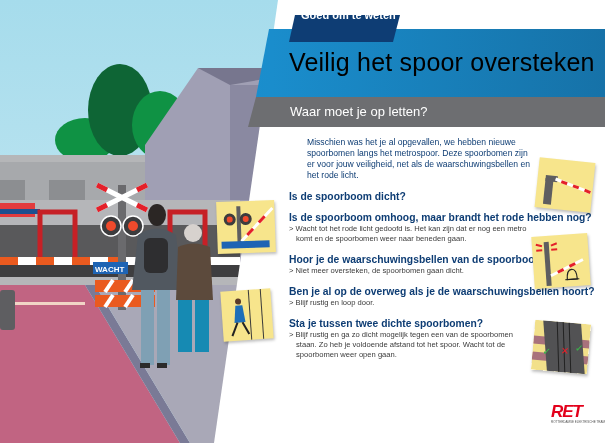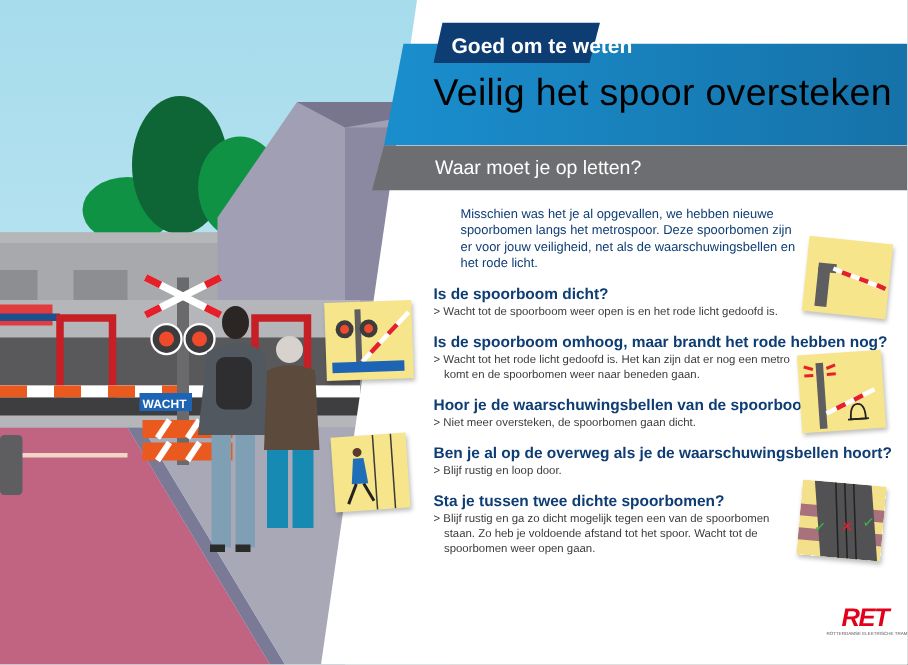--- a/index.html
+++ b/index.html
@@ -25,22 +25,22 @@
   .banner-title {
     position: absolute; left: 289px; top: 48px;
     color: #000000; font-size: 25px; letter-spacing: 0.2px; white-space: nowrap;
   }
   .tag {
     position: absolute; left: 0; top: 0; width: 605px; height: 443px;
     background: #0e3d74;
     clip-path: polygon(295px 15px, 400px 15px, 393px 42px, 289px 42px);
   }
   .tag-label {
-    position: absolute; left: 301px; top: 22px; color: #ffffff;
-    font-size: 14px; font-weight: bold; white-space: nowrap;
+    position: absolute; left: 301px; top: 9px; color: #ffffff;
+    font-size: 11px; font-weight: bold; white-space: nowrap;
   }
 
   
   .subband {
     position: absolute; left: 0; top: 0; width: 605px; height: 443px;
     background: #6d6e71;
     clip-path: polygon(256px 97px, 605px 97px, 605px 127px, 248px 127px);
   }
   .subband-label {
     position: absolute; left: 290px; top: 104px; color: #ffffff;
@@ -50,21 +50,21 @@
   
   .content { position: absolute; left: 289px; top: 137px; width: 245px; color: #0e3d74; }
   .intro { font-size: 8.6px; font-weight: normal; line-height: 11px; color: #0e3d74; margin-left: 18px; }
   .q { font-size: 10.3px; font-weight: bold; color: #0e3d74; margin-top: 10px; white-space: nowrap; }
   .a { font-size: 7.6px; color: #3a3a3a; line-height: 10px; padding-left: 7px; text-indent: -7px; margin-top: 1px; }
 
   .footer-link { position: absolute; left: 289px; top: 405px; color: #1f5a94; font-size: 13px; margin-top: 44px; }
 
   
   .logo { position: absolute; left: 548px; top: 405px; width: 40px; height: 20px; }
-  .logo-text { position: absolute; left: 3px; top: -3px; color: #e3001b; font-size: 17px; font-weight: bold; font-style: italic; letter-spacing: -1px; margin-left: 10px; }
+  .logo-text { position: absolute; left: 3px; top: -3px; color: #e3001b; font-size: 17px; font-weight: bold; font-style: italic; letter-spacing: -1px; }
   .logo-sub { position: absolute; left: 3px; top: 15px; color: #555; font-size: 3px; white-space: nowrap; }
 
   
   .note { position: absolute; background: #f7e58c; box-shadow: 1px 2px 3px rgba(0,0,0,0.25); }
 </style>
 </head>
 <body>
 
 <svg class="scene" viewBox="0 0 605 443" width="605" height="443">
   <defs>
@@ -189,21 +189,20 @@
 <div class="tag"></div>
 <div class="tag-label">Goed om te weten</div>
 <div class="banner-title">Veilig het spoor oversteken</div>
 <div class="subband"></div>
 <div class="subband-label">Waar moet je op letten?</div>
 
 <div class="content">
   <div class="intro">Misschien was het je al opgevallen, we hebben nieuwe spoorbomen langs het metrospoor. Deze spoorbomen zijn er voor jouw veiligheid, net als de waarschuwingsbellen en het rode licht.</div>
 
   <div class="q">Is de spoorboom dicht?</div>
-  <div class="a">&gt; Wacht tot de spoorboom weer open is en het rode licht gedoofd is.</div>
 
   <div class="q">Is de spoorboom omhoog, maar brandt het rode hebben nog?</div>
   <div class="a">&gt; Wacht tot het rode licht gedoofd is. Het kan zijn dat er nog een metro komt en de spoorbomen weer naar beneden gaan.</div>
 
   <div class="q">Hoor je de waarschuwingsbellen van de spoorboom?</div>
   <div class="a">&gt; Niet meer oversteken, de spoorbomen gaan dicht.</div>
 
   <div class="q">Ben je al op de overweg als je de waarschuwingsbellen hoort?</div>
   <div class="a">&gt; Blijf rustig en loop door.</div>
 

